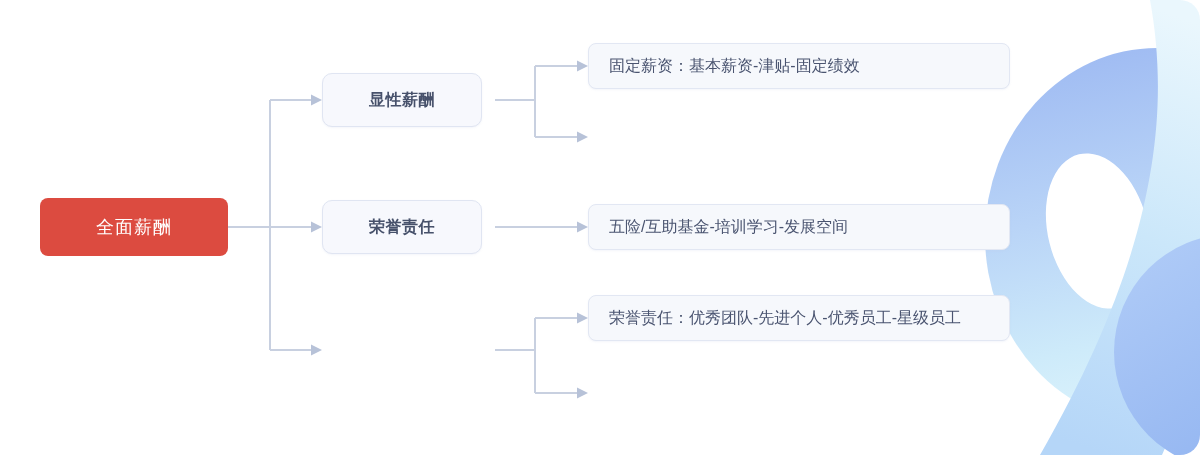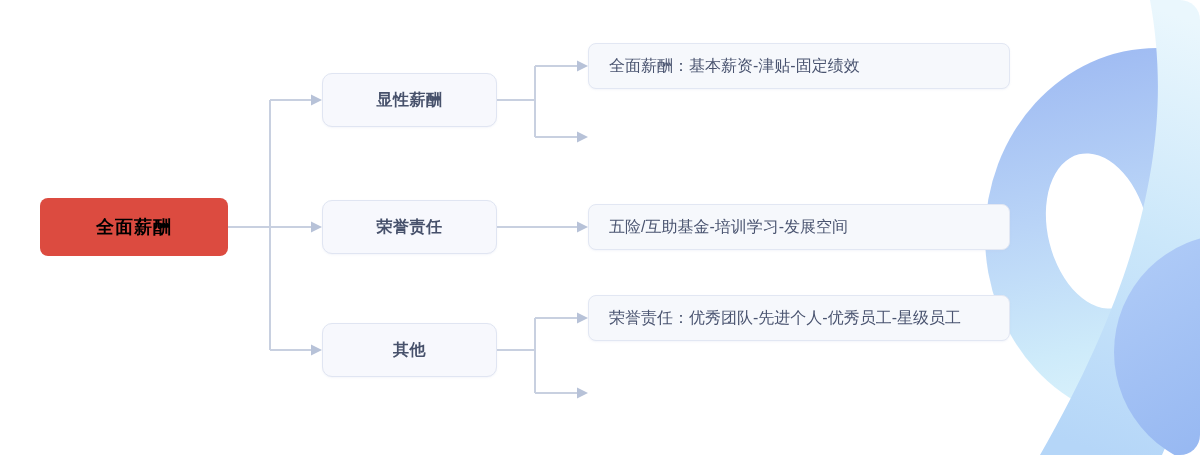--- a/index.html
+++ b/index.html
@@ -17,24 +17,24 @@
   .node{
     position:absolute;z-index:2;
     box-sizing:border-box;
     display:flex;align-items:center;
   }
   .root{
     left:40px;top:198px;width:188px;height:58px;
     background:#DC4B40;
     border-radius:8px;
     justify-content:center;
-    color:#000000;font-size:18px;font-weight:bold;letter-spacing:1px;
+    color:#ffffff;font-size:18px;font-weight:normal;letter-spacing:1px;
   }
   .branch{
-    left:322px;width:175px;height:54px;
+    left:322px;width:160px;height:54px;
     background:#F7F8FD;
     border:1.5px solid #E0E5F2;
     border-radius:10px;
     justify-content:center;
     color:#47516B;font-size:16px;font-weight:bold;letter-spacing:0.5px;
     box-shadow:0 1px 2px rgba(190,200,225,0.18);
   }
   .leaf{
     left:588px;width:422px;height:46px;
     background:#F6F8FC;
@@ -93,19 +93,18 @@
       <polygon points="577,221.5 577,232.5 588,227"></polygon>
       <polygon points="577,312.5 577,323.5 588,318"></polygon>
       <polygon points="577,387.5 577,398.5 588,393"></polygon>
     </g>
   </svg>
 
   <div class="node root">全面薪酬</div>
 
   <div class="node branch" style="top:73px">显性薪酬</div>
   <div class="node branch" style="top:200px">荣誉责任</div>
-  <div class="node branch" style="top:323px">其他</div>
 
-  <div class="node leaf" style="top:43px">全面薪酬：基本薪资-津贴-固定绩效</div>
+  <div class="node leaf" style="top:43px">固定薪资：基本薪资-津贴-固定绩效</div>
   <div class="node leaf" style="top:295px">荣誉责任：优秀团队-先进个人-优秀员工-星级员工</div>
   <div class="node leaf" style="top:204px">五险/互助基金-培训学习-发展空间</div>
 
 </div>
 
 </body></html>

